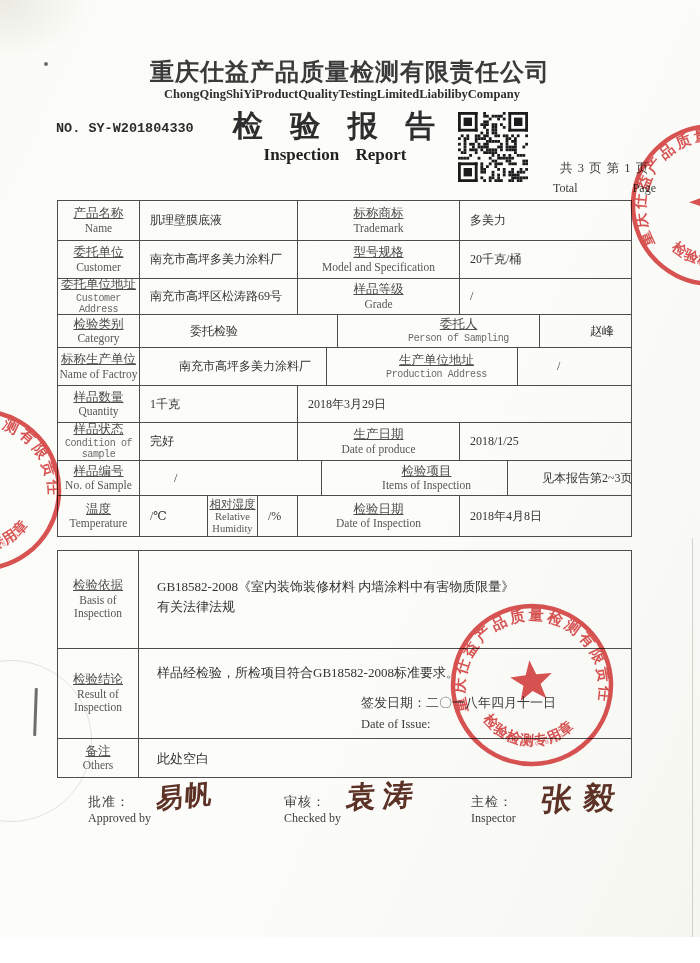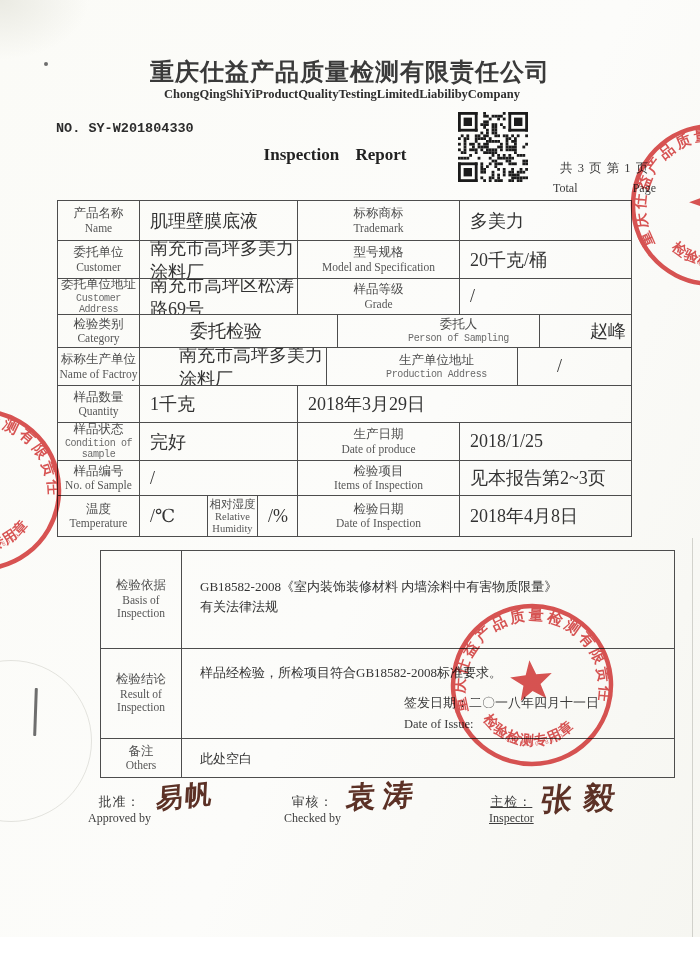--- a/index.html
+++ b/index.html
@@ -16,49 +16,49 @@
   .title-cn{position:absolute;top:106px;left:0;right:30px;text-align:center;
             font-size:30px;font-weight:bold;color:#2d2d2d;word-spacing:16px;letter-spacing:2px;}
   .title-en{position:absolute;top:145px;left:0;right:30px;text-align:center;
             font-size:17px;font-weight:bold;color:#222;word-spacing:12px;}
   .qr{position:absolute;left:458px;top:112px;width:70px;height:70px;}
   .pageinfo{position:absolute;left:560px;top:160px;font-size:12.5px;color:#3c3c3c;letter-spacing:1px;}
   .pageinfo-en{position:absolute;left:553px;top:181px;width:103px;display:flex;
                justify-content:space-between;font-size:12px;color:#3c3c3c;}
   
   .t1{position:absolute;left:57px;top:200px;width:575px;border:1px solid #4d4d4d;box-sizing:border-box;}
-  .t2{position:absolute;left:57px;top:550px;width:575px;border:1px solid #4d4d4d;box-sizing:border-box;margin-left:43px;}
+  .t2{position:absolute;left:57px;top:550px;width:575px;border:1px solid #4d4d4d;box-sizing:border-box;}
   .trow{display:grid;grid-template-columns:82px 158px 162px 169px;border-bottom:1px solid #4d4d4d;box-sizing:border-box;}
   .trow:last-child{border-bottom:none;}
   .trow.temp{grid-template-columns:82px 68px 50px 40px 162px 169px;}
   .t1 .trow:nth-child(1){height:40px;}.t1 .trow:nth-child(2){height:38px;}
   .t1 .trow:nth-child(3){height:36px;}.t1 .trow:nth-child(4){height:33px;gap:40px;}
   .t1 .trow:nth-child(5){height:38px;gap:29px;}.t1 .trow:nth-child(6){height:37px;}
-  .t1 .trow:nth-child(7){height:38px;}.t1 .trow:nth-child(8){height:35px;}
+  .t1 .trow:nth-child(7){height:38px;}.t1 .trow:nth-child(8){height:35px;gap:24px;}
   .t1 .trow:nth-child(9){height:40px;}
   .cell{border-right:1px solid #4d4d4d;box-sizing:border-box;overflow:hidden;}
   .cell:last-child{border-right:none;}
   .lbl{display:flex;flex-direction:column;justify-content:center;align-items:center;text-align:center;}
-  .lbl .cn{font-size:12.5px;color:#4c4c4c;line-height:1.25;}
+  .lbl .cn{font-size:12.5px;color:#4c4c4c;line-height:1.25;text-decoration:underline;}
   .lbl .en{font-size:11.5px;color:#565656;line-height:1.15;}
   .lbl .en.mono{font-family:"Liberation Mono","DejaVu Sans Mono",monospace;font-size:10px;letter-spacing:-0.4px;color:#6a6a6a;}
-  .val{display:flex;align-items:center;padding-left:10px;font-size:18px;color:#333;}
+  .val{display:flex;align-items:center;padding-left:10px;font-size:12px;color:#333;}
   .t2row{display:grid;grid-template-columns:81px 1fr;border-bottom:1px solid #4d4d4d;box-sizing:border-box;}
   .t2row:last-child{border-bottom:none;}
   .t2 .t2row:nth-child(1){height:98px;}
   .t2 .t2row:nth-child(2){height:90px;}
   .t2 .t2row:nth-child(3){height:38px;}
   .t2 .content{padding:26px 14px 0 18px;font-size:13px;color:#333;line-height:1.55;position:relative;}
   .t2 .content.result{padding-top:14px;}
   .t2 .content.others{padding-top:10px;}
   .issue{position:absolute;left:222px;top:44px;color:#3b3b3b;}
   .issue .cn{font-size:13px;}
   .issue .en{font-size:12.5px;margin-top:2px;}
   
-  .sig-group{position:absolute;text-align:center;color:#3e3e3e;}
+  .sig-group{position:absolute;text-align:left;color:#3e3e3e;}
   .sig-group .cn{font-size:13px;letter-spacing:1px;}
   .sig-group .en{font-size:12px;}
   .sig{position:absolute;font-weight:bold;color:#5c3126;white-space:nowrap;}
   .sig.a{left:156px;top:778px;font-size:27px;transform:rotate(-7deg) skewX(-10deg);letter-spacing:2px;}
   .sig.b{left:346px;top:776px;font-size:30px;transform:rotate(-3deg) skewX(-8deg);letter-spacing:7px;}
   .sig.c{left:541px;top:778px;font-size:31px;transform:rotate(-2deg) skewX(-9deg);letter-spacing:12px;}
   
   .stamp{position:absolute;mix-blend-mode:multiply;opacity:.88;}
   .stamp .ring{fill:none;stroke:#d63c3c;stroke-width:4.5;}
   .stamp .star{fill:#d63c3c;}
@@ -83,20 +83,21 @@
 
   <div class="corner-shade"></div>
   <div class="dot"></div>
   <div class="penmark"></div>
   <div class="crease"></div>
   <div class="curve"></div>
 
   <div class="company-cn">重庆仕益产品质量检测有限责任公司</div>
   <div class="company-en">ChongQingShiYiProductQualityTestingLimitedLiabilibyCompany</div>
   <div class="report-no">NO. SY-W201804330</div>
+  <div class="title-cn">检 验 报 告</div>
   <div class="title-en">Inspection Report</div>
   <svg class="qr" id="qr" viewBox="0 0 70 70">
       <rect x="25.2" y="0" width="2.8" height="2.8" fill="#1b1b1b"></rect>
       <rect x="44.8" y="0" width="2.8" height="2.8" fill="#1b1b1b"></rect>
       <rect x="25.2" y="2.8" width="2.8" height="2.8" fill="#1b1b1b"></rect>
       <rect x="28" y="2.8" width="2.8" height="2.8" fill="#1b1b1b"></rect>
       <rect x="33.599999999999994" y="2.8" width="2.8" height="2.8" fill="#1b1b1b"></rect>
       <rect x="36.4" y="2.8" width="2.8" height="2.8" fill="#1b1b1b"></rect>
       <rect x="39.199999999999996" y="2.8" width="2.8" height="2.8" fill="#1b1b1b"></rect>
       <rect x="42" y="2.8" width="2.8" height="2.8" fill="#1b1b1b"></rect>
@@ -459,21 +460,21 @@
       <div class="en">Approved by</div>
   </div>
   <div class="sig a">易帆</div>
 
   <div class="sig-group" style="left:284px;top:793px;">
     <div class="cn">审核：</div>
       <div class="en">Checked by</div>
   </div>
   <div class="sig b">袁涛</div>
 
-  <div class="sig-group" style="left:489px;top:793px;text-decoration:underline;">
+  <div class="sig-group" style="left:471px;top:793px;">
     <div class="cn">主检：</div>
       <div class="en">Inspector</div>
   </div>
   <div class="sig c">张毅</div>
 
   <svg class="stamp" style="left:447px;top:600px;transform:rotate(-6deg);" width="170" height="170" viewBox="0 0 170 170">
     <defs>
       <path id="s1t" d="M 20 108 A 68 68 0 1 1 150 108" fill="none"></path>
       <path id="s1b" d="M 32 112 A 59 59 0 0 0 138 112" fill="none"></path>
       <path id="s1d" d="M 42 128 A 61 61 0 0 0 128 128" fill="none"></path>

